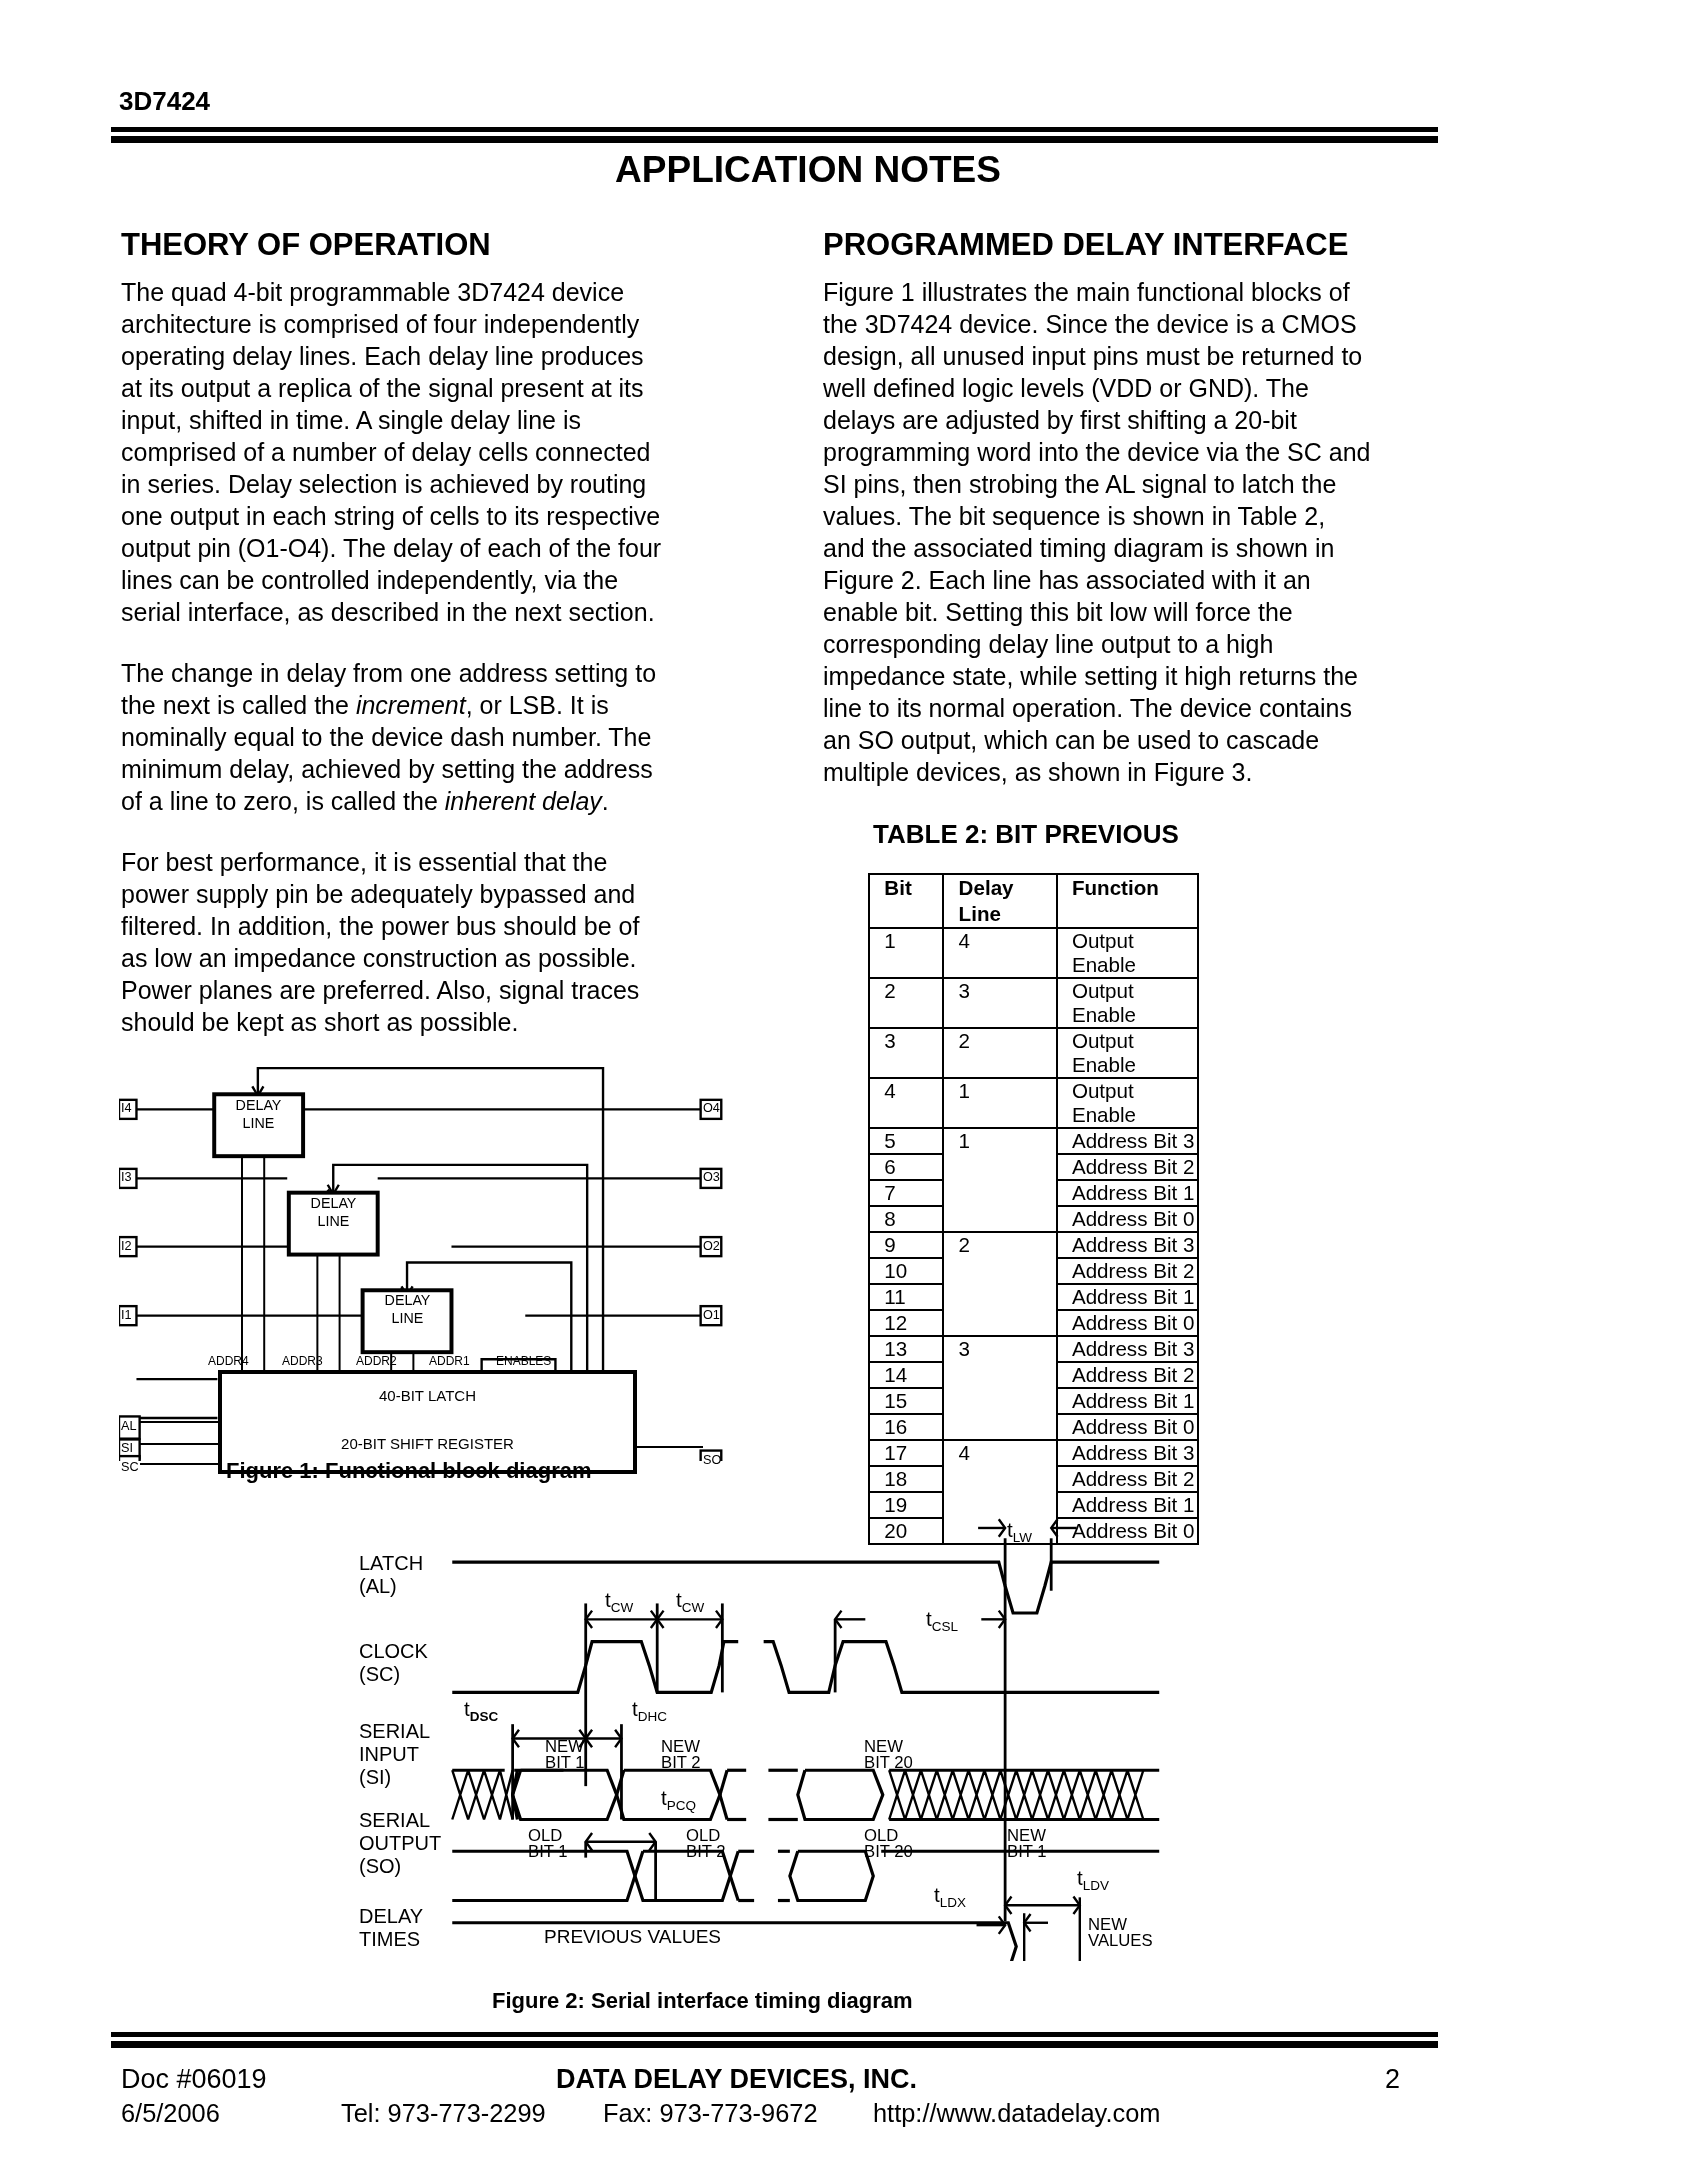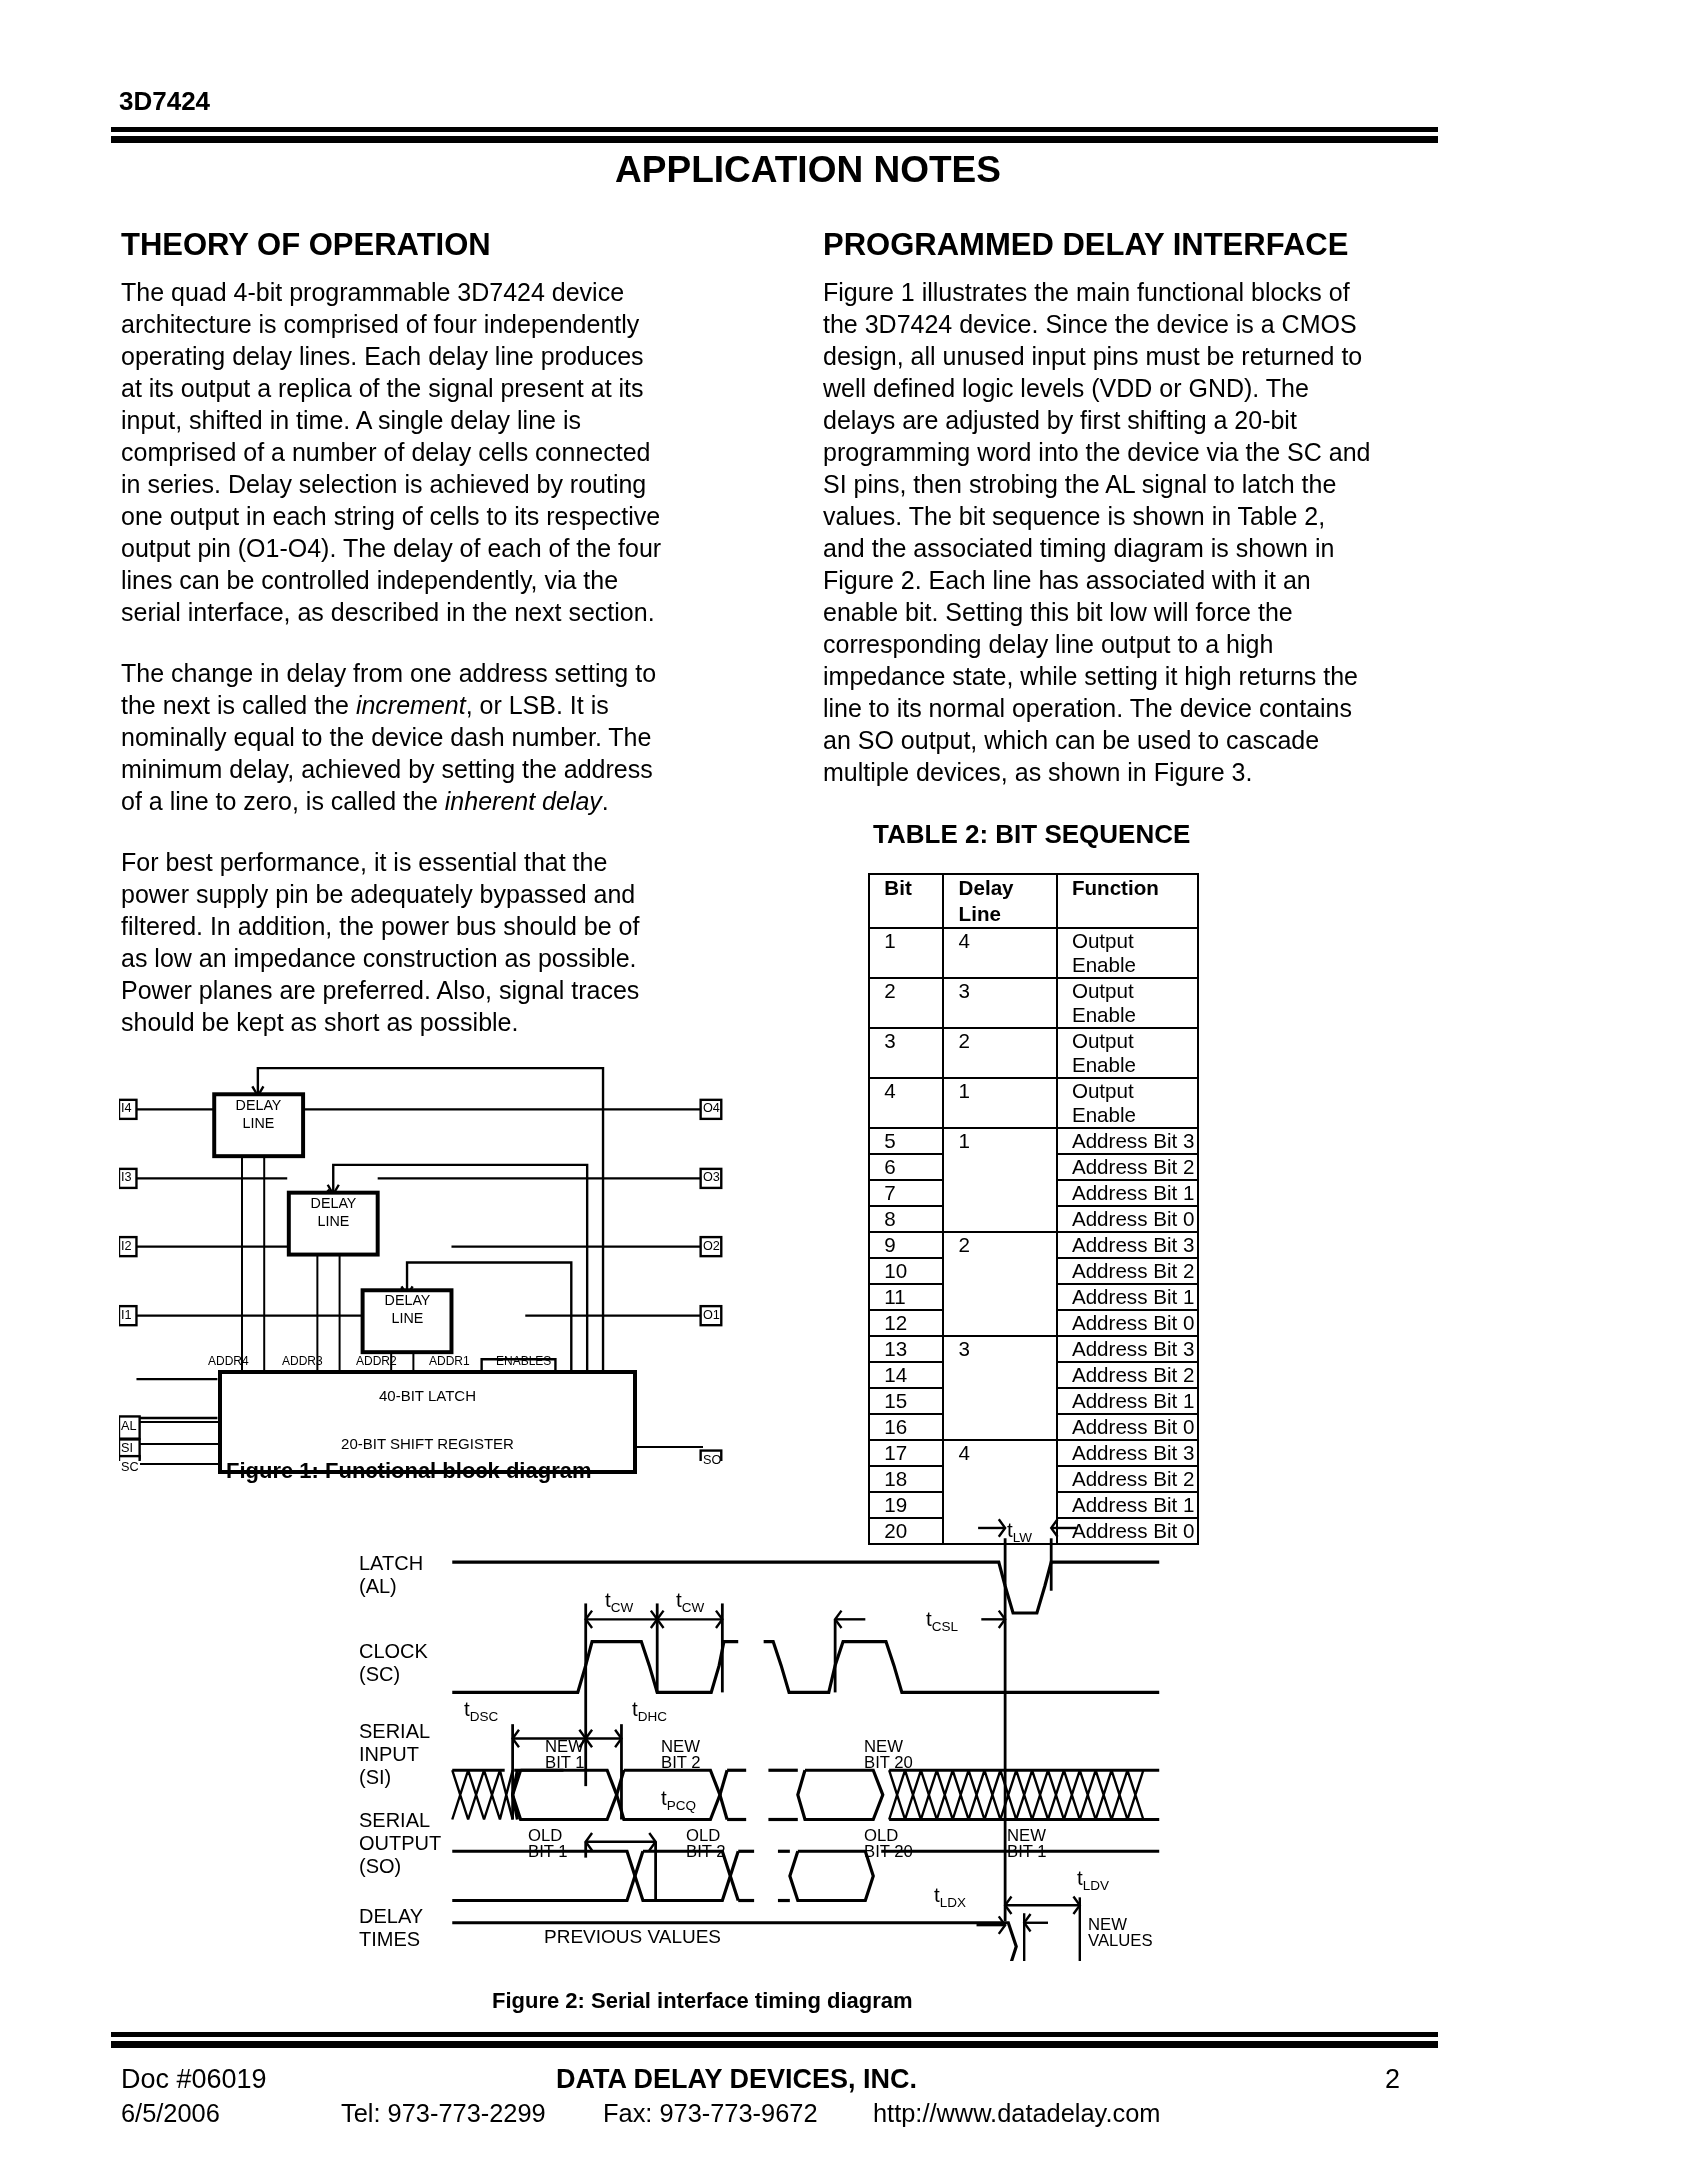--- a/index.html
+++ b/index.html
@@ -64,21 +64,21 @@
 values. The bit sequence is shown in Table 2,
 and the associated timing diagram is shown in
 Figure 2. Each line has associated with it an
 enable bit. Setting this bit low will force the
 corresponding delay line output to a high
 impedance state, while setting it high returns the
 line to its normal operation. The device contains
 an SO output, which can be used to cascade
 multiple devices, as shown in Figure 3.</div>
 
-<div class="abs tbl-title">TABLE 2: BIT SEQUENCE</div>
+<div class="abs tbl-title">TABLE 2: BIT PREVIOUS</div>
 <table class="bits">
   <thead>
     <tr>
       <th class="c1">Bit</th>
       <th class="c2"><span>Delay</span><br><span>Line</span></th>
       <th>Function</th>
     </tr>
   </thead>
   <tbody>
     <tr>
@@ -370,21 +370,21 @@
 <div class="abs" style="left:864px;top:1828px;font-size:16.7px;line-height:16px;"><span>OLD</span><br><span>BIT 20</span></div>
 <div class="abs" style="left:1007px;top:1828px;font-size:16.7px;line-height:16px;"><span>NEW</span><br><span>BIT 1</span></div>
 
 <div class="abs" style="left:544px;top:1926px;font-size:19px;">PREVIOUS VALUES</div>
 <div class="abs" style="left:1088px;top:1917px;font-size:16.7px;line-height:16px;"><span>NEW</span><br><span>VALUES</span></div>
 
 <div class="abs" style="left:1007px;top:1518px;font-size:20.6px;"><span>t</span><sub style="font-size:13.5px;">LW</sub></div>
 <div class="abs" style="left:605px;top:1588px;font-size:20.6px;"><span>t</span><sub style="font-size:13.5px;">CW</sub></div>
 <div class="abs" style="left:676px;top:1588px;font-size:20.6px;"><span>t</span><sub style="font-size:13.5px;">CW</sub></div>
 <div class="abs" style="left:926px;top:1607px;font-size:20.6px;"><span>t</span><sub style="font-size:13.5px;">CSL</sub></div>
-<div class="abs" style="left:464px;top:1697px;font-size:20.6px;"><span>t</span><sub style="font-size:13.5px;">DSC</sub></div>
+<div class="abs" style="left:464px;top:1697px;font-size:20.6px;"><span>t</span><sub style="font-size:13.5px;font-weight:bold;">DSC</sub></div>
 <div class="abs" style="left:632px;top:1697px;font-size:20.6px;"><span>t</span><sub style="font-size:13.5px;">DHC</sub></div>
 <div class="abs" style="left:661px;top:1786px;font-size:20.6px;text-align:center;"><span>t</span><sub style="font-size:13.5px;">PCQ</sub></div>
 <div class="abs" style="left:934px;top:1883px;font-size:20.6px;"><span>t</span><sub style="font-size:13.5px;">LDX</sub></div>
 <div class="abs" style="left:1077px;top:1866px;font-size:20.6px;"><span>t</span><sub style="font-size:13.5px;">LDV</sub></div>
 
 <div class="abs cap" style="left:492px;top:1988px;">Figure 2:  Serial interface timing diagram</div>
 
 <div class="rule" style="left:111px;top:2032px;width:1327px;height:4.8px;"></div>
 <div class="rule" style="left:111px;top:2041px;width:1327px;height:7.1px;"></div>
 <div class="abs foot" style="left:121px;top:2064px;">Doc #06019</div>

